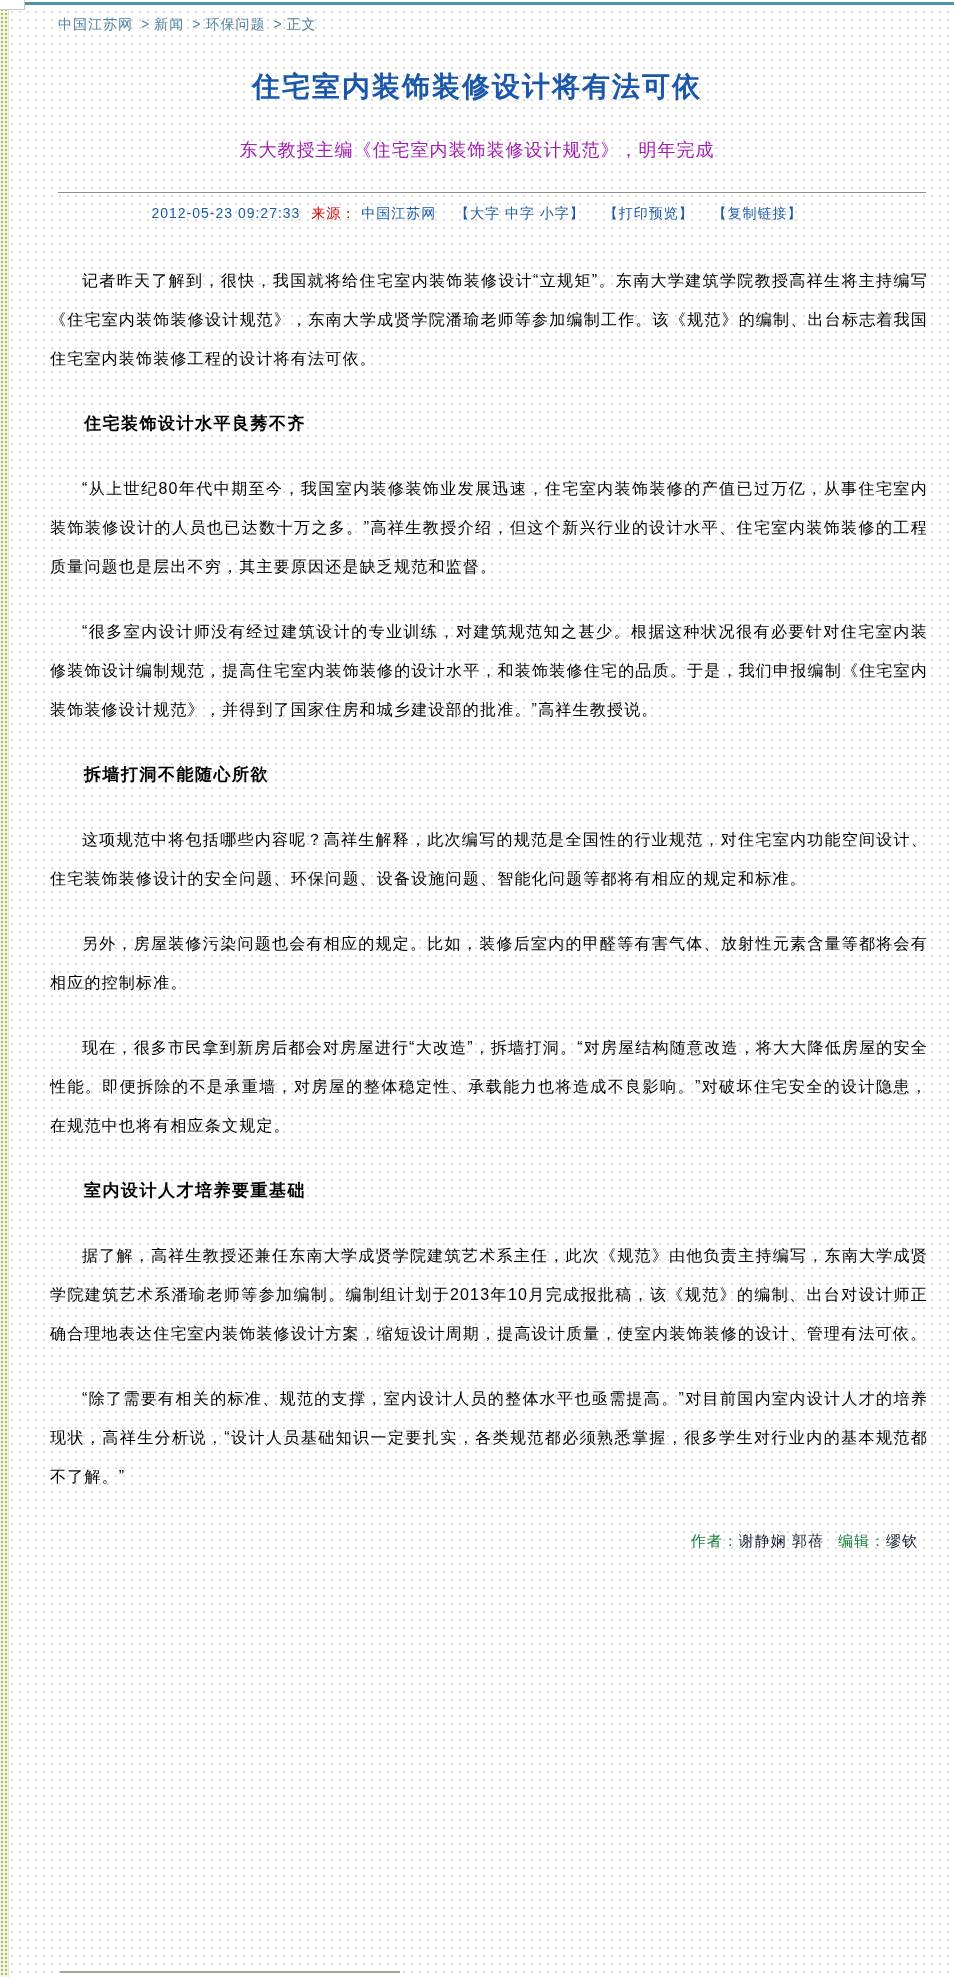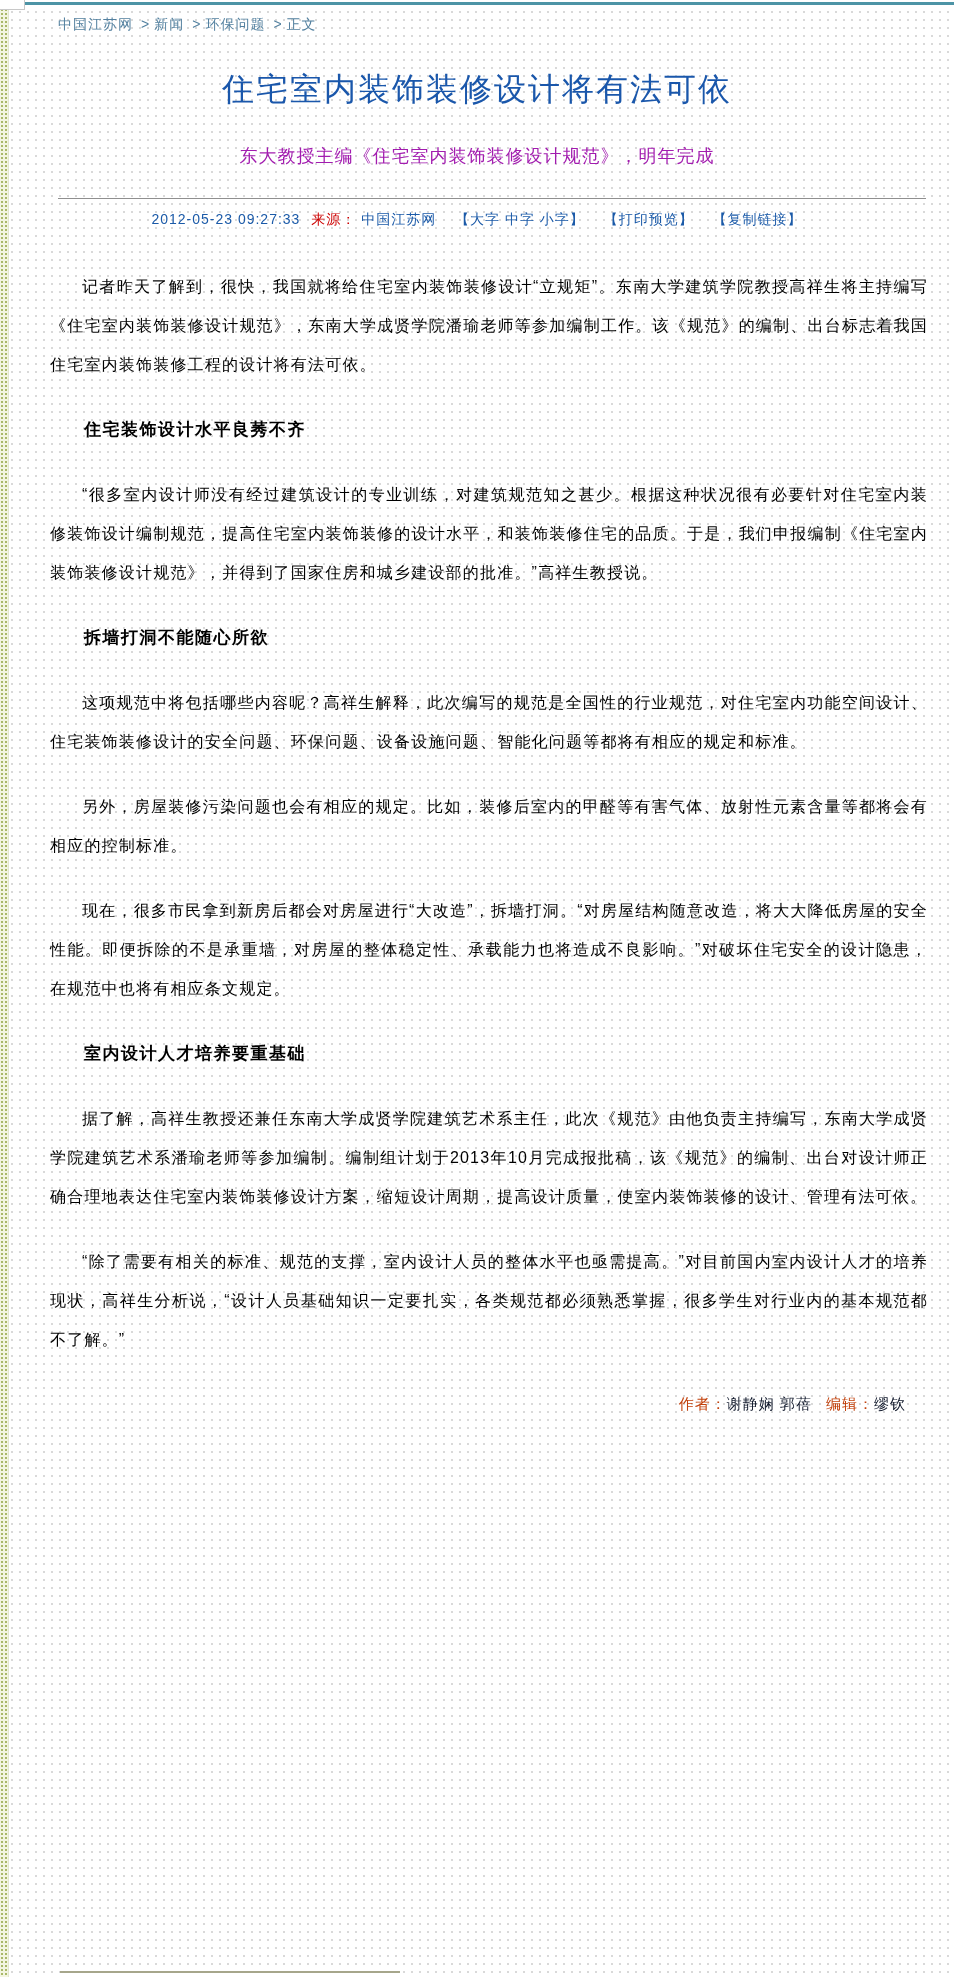--- a/index.html
+++ b/index.html
@@ -23,39 +23,39 @@
   .top-line { position: absolute; top: 2px; left: 25px; right: 0; height: 3px; background: #4d94a6; }
   .corner-box {
     position: absolute; top: 0; left: 0; width: 24px; height: 9px;
     background: #fff; border-right: 1px solid #c8c8c8; border-bottom: 1px solid #c8c8c8;
   }
   .breadcrumb { padding: 16px 0 0 58px; font-size: 14px; color: #53809f; letter-spacing: 1px; }
   .breadcrumb .crumb { cursor: pointer; }
   .breadcrumb .sep { margin: 0 4px 0 8px; }
   .title {
     margin: 34px 40px 0 40px; text-align: center;
-    font-size: 32px; font-weight: normal; color: #1a57ab; letter-spacing: 2px;
+    font-size: 28px; font-weight: bold; color: #1a57ab; letter-spacing: 2px;
   }
   .subtitle {
     margin: 32px 40px 0 40px; text-align: center;
     font-size: 18px; font-weight: normal; color: #a21caf; letter-spacing: 1px;
   }
   .rule { margin: 30px 28px 0 58px; height: 0; border-top: 1px solid #8f8f8f; }
   .meta { margin-top: 12px; text-align: center; font-size: 14px; color: #1b5aa8; letter-spacing: 1px; }
   .meta .time { margin-right: 6px; }
   .meta .red { color: #cc0000; }
   .meta .link { color: #1b5aa8; cursor: pointer; }
   .meta .ctrl { margin-left: 14px; cursor: pointer; }
   .article-body { padding: 12px 26px 0 50px; font-size: 16px; letter-spacing: 1.2px; }
   .body-p { text-indent: 2em; line-height: 39px; text-align: justify; margin: 26px 0; }
   .body-h { text-indent: 2em; line-height: 39px; font-size: 17px; font-weight: bold; margin: 26px 0; letter-spacing: 1.5px; }
   .footer { text-align: right; padding-right: 10px; font-size: 15px; margin-top: 36px; letter-spacing: 1px; }
-  .footer .label { color: #c2410c; }
+  .footer .label { color: #15803d; }
   .footer .name { color: #0f172a; margin-right: 14px; }
-  .footer .name:last-child { margin-right: 12px; font-family: Liberation Serif, serif; }
+  .footer .name:last-child { margin-right: 0; font-family: Liberation Serif, serif; }
   .bottom-partial { position: absolute; left: 60px; top: 1971px; width: 340px; border-top: 2px solid #a6a68b; }
 </style>
 </head>
 <body>
 
 <div class="left-strip"></div>
 <div class="top-line"></div>
 <div class="corner-box"></div>
 
 <div class="breadcrumb">
@@ -72,20 +72,21 @@
   <span class="red">来源：</span>
   <span class="link">中国江苏网</span>
   <span class="ctrl">【大字 中字 小字】</span>
   <span class="ctrl">【打印预览】</span>
   <span class="ctrl">【复制链接】</span>
 </div>
 
 <div class="article-body">
   <p class="body-p">记者昨天了解到，很快，我国就将给住宅室内装饰装修设计“立规矩”。东南大学建筑学院教授高祥生将主持编写《住宅室内装饰装修设计规范》，东南大学成贤学院潘瑜老师等参加编制工作。该《规范》的编制、出台标志着我国住宅室内装饰装修工程的设计将有法可依。</p>
   <h3 class="body-h">住宅装饰设计水平良莠不齐</h3>
+  <p class="body-p">“从上世纪80年代中期至今，我国室内装修装饰业发展迅速，住宅室内装饰装修的产值已过万亿，从事住宅室内装饰装修设计的人员也已达数十万之多。”高祥生教授介绍，但这个新兴行业的设计水平、住宅室内装饰装修的工程质量问题也是层出不穷，其主要原因还是缺乏规范和监督。</p>
   <p class="body-p">“很多室内设计师没有经过建筑设计的专业训练，对建筑规范知之甚少。根据这种状况很有必要针对住宅室内装修装饰设计编制规范，提高住宅室内装饰装修的设计水平，和装饰装修住宅的品质。于是，我们申报编制《住宅室内装饰装修设计规范》，并得到了国家住房和城乡建设部的批准。”高祥生教授说。</p>
   <h3 class="body-h">拆墙打洞不能随心所欲</h3>
   <p class="body-p">这项规范中将包括哪些内容呢？高祥生解释，此次编写的规范是全国性的行业规范，对住宅室内功能空间设计、住宅装饰装修设计的安全问题、环保问题、设备设施问题、智能化问题等都将有相应的规定和标准。</p>
   <p class="body-p">另外，房屋装修污染问题也会有相应的规定。比如，装修后室内的甲醛等有害气体、放射性元素含量等都将会有相应的控制标准。</p>
   <p class="body-p">现在，很多市民拿到新房后都会对房屋进行“大改造”，拆墙打洞。“对房屋结构随意改造，将大大降低房屋的安全性能。即便拆除的不是承重墙，对房屋的整体稳定性、承载能力也将造成不良影响。”对破坏住宅安全的设计隐患，在规范中也将有相应条文规定。</p>
   <h3 class="body-h">室内设计人才培养要重基础</h3>
   <p class="body-p">据了解，高祥生教授还兼任东南大学成贤学院建筑艺术系主任，此次《规范》由他负责主持编写，东南大学成贤学院建筑艺术系潘瑜老师等参加编制。编制组计划于2013年10月完成报批稿，该《规范》的编制、出台对设计师正确合理地表达住宅室内装饰装修设计方案，缩短设计周期，提高设计质量，使室内装饰装修的设计、管理有法可依。</p>
   <p class="body-p">“除了需要有相关的标准、规范的支撑，室内设计人员的整体水平也亟需提高。”对目前国内室内设计人才的培养现状，高祥生分析说，“设计人员基础知识一定要扎实，各类规范都必须熟悉掌握，很多学生对行业内的基本规范都不了解。”</p>
 
   <div class="footer">

